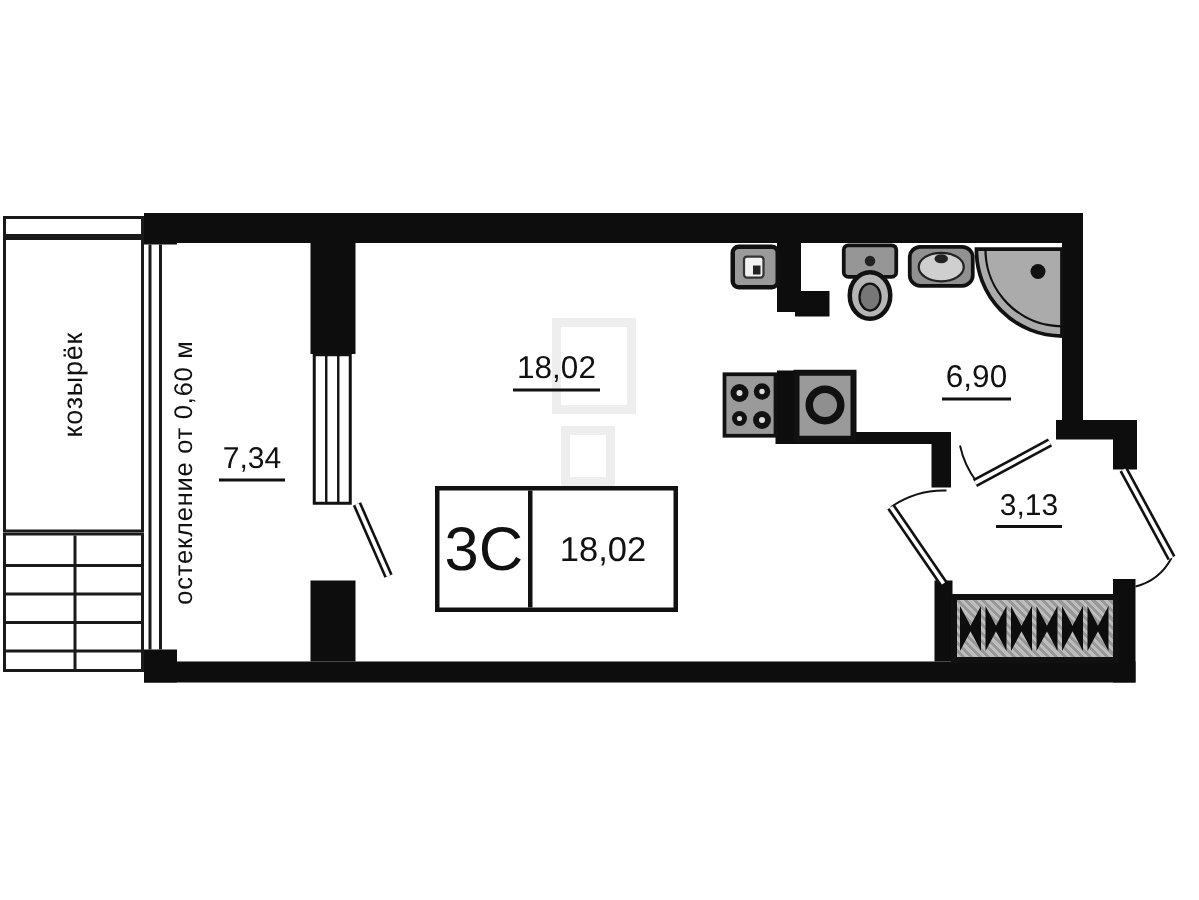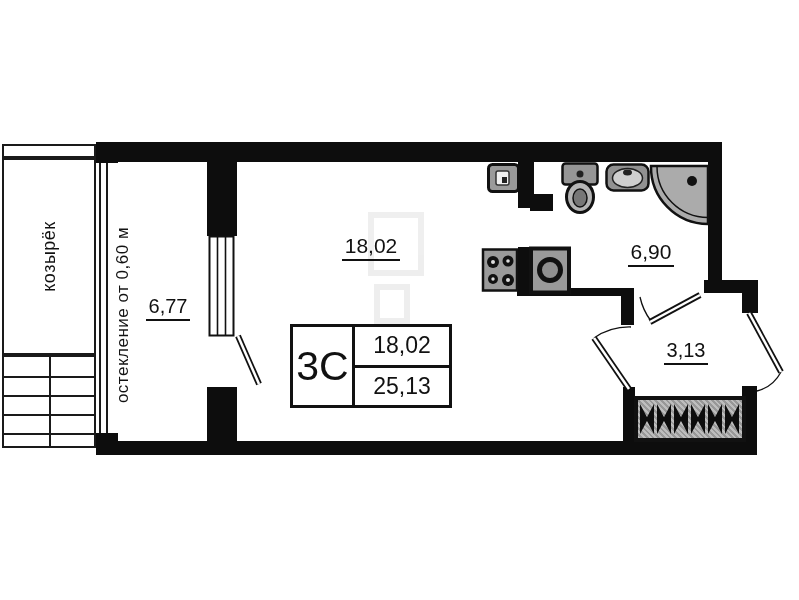--- a/index.html
+++ b/index.html
@@ -76,31 +76,30 @@
   </div>
 
   <div id="watermark">
     <div class="g1"></div>
       <div class="g2"></div>
   </div>
 
   <div class="arealbl" style="left:333px;top:234px;width:76px;">
     <span>18,02</span></div>
   <div class="arealbl" style="left:141px;top:295px;width:54px;font-size:20px;">
-    <span>6,77</span></div>
+    <span>7,34</span></div>
   <div class="arealbl" style="left:622px;top:240px;width:58px;">
     <span>6,90</span></div>
-  <div class="arealbl" style="left:658px;top:339px;width:56px;font-size:20px;">
+  <div class="arealbl" style="left:658px;top:326px;width:56px;font-size:20px;">
     <span>3,13</span></div>
 
   <div class="info-table">
     <div class="it-left">3С</div>
     <div class="it-right">
       <div class="it-cell first">18,02</div>
-      <div class="it-cell">25,13</div>
     </div>
   </div>
 
   <div id="wardrobe">
     <svg width="104" height="38" viewBox="0 0 104 38">
       <g fill="#0d0d0d">
         <path d="M2,4 L10,19 L2,34 Z"></path>
           <path d="M16,4 L8,19 L16,34 Z"></path>
         <path d="M19,4 L27,19 L19,34 Z"></path>
           <path d="M33,4 L25,19 L33,34 Z"></path>

